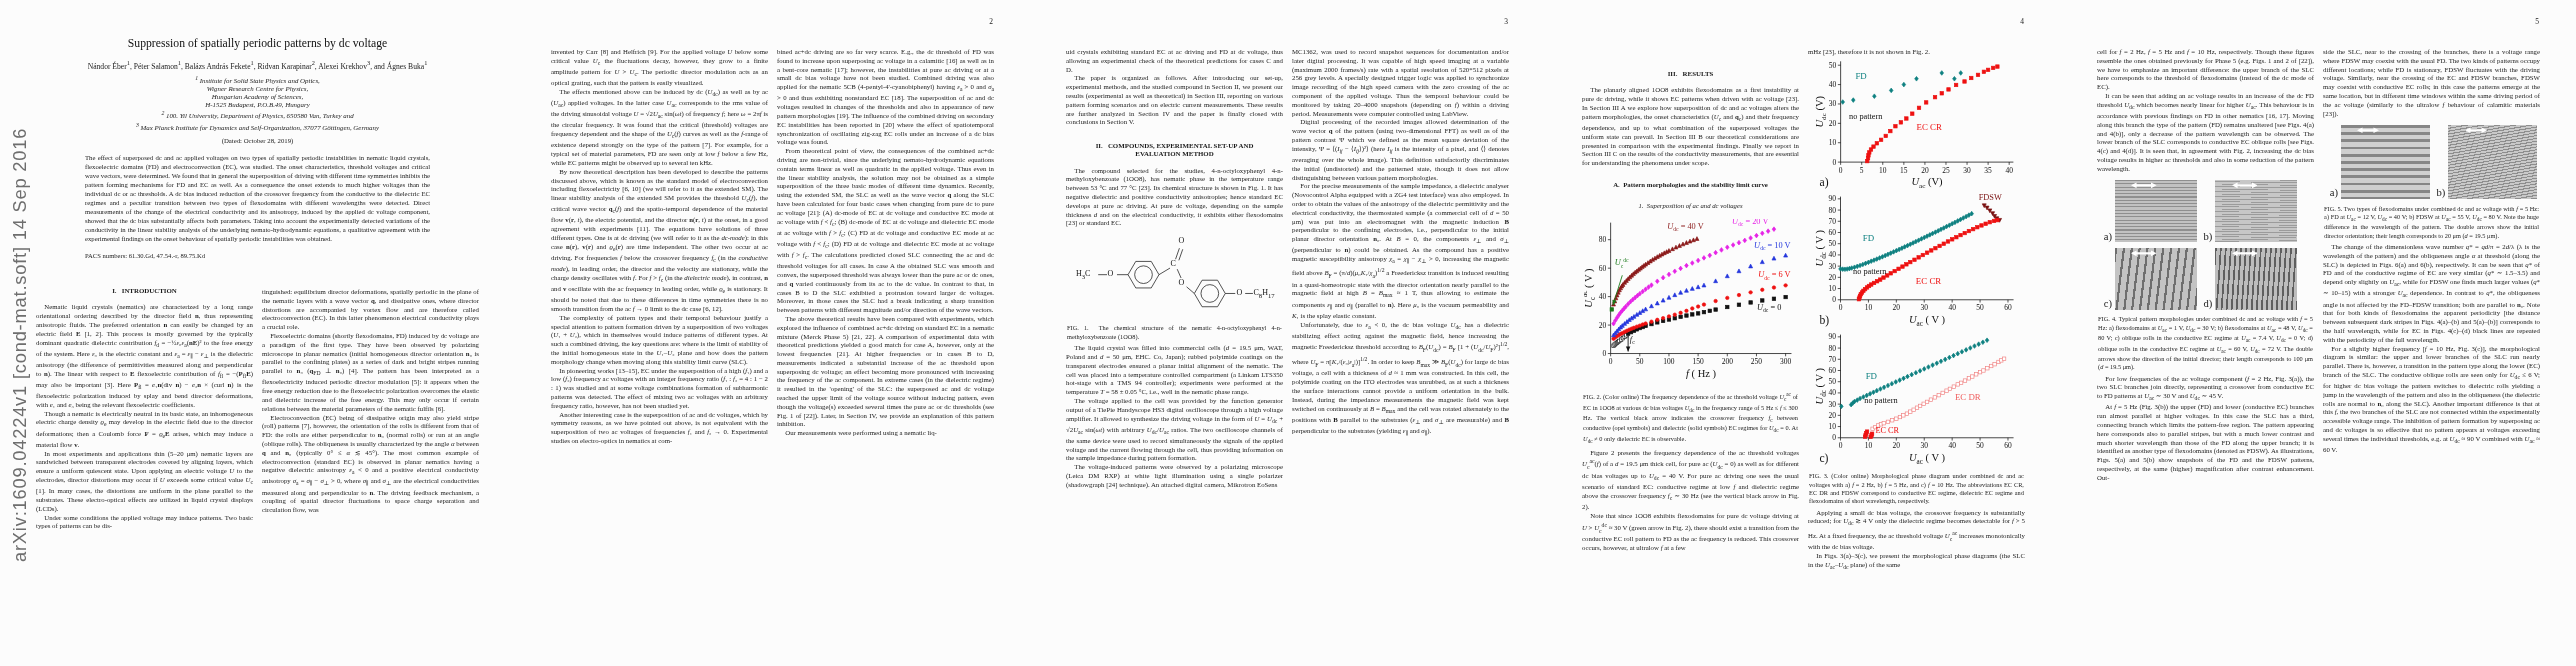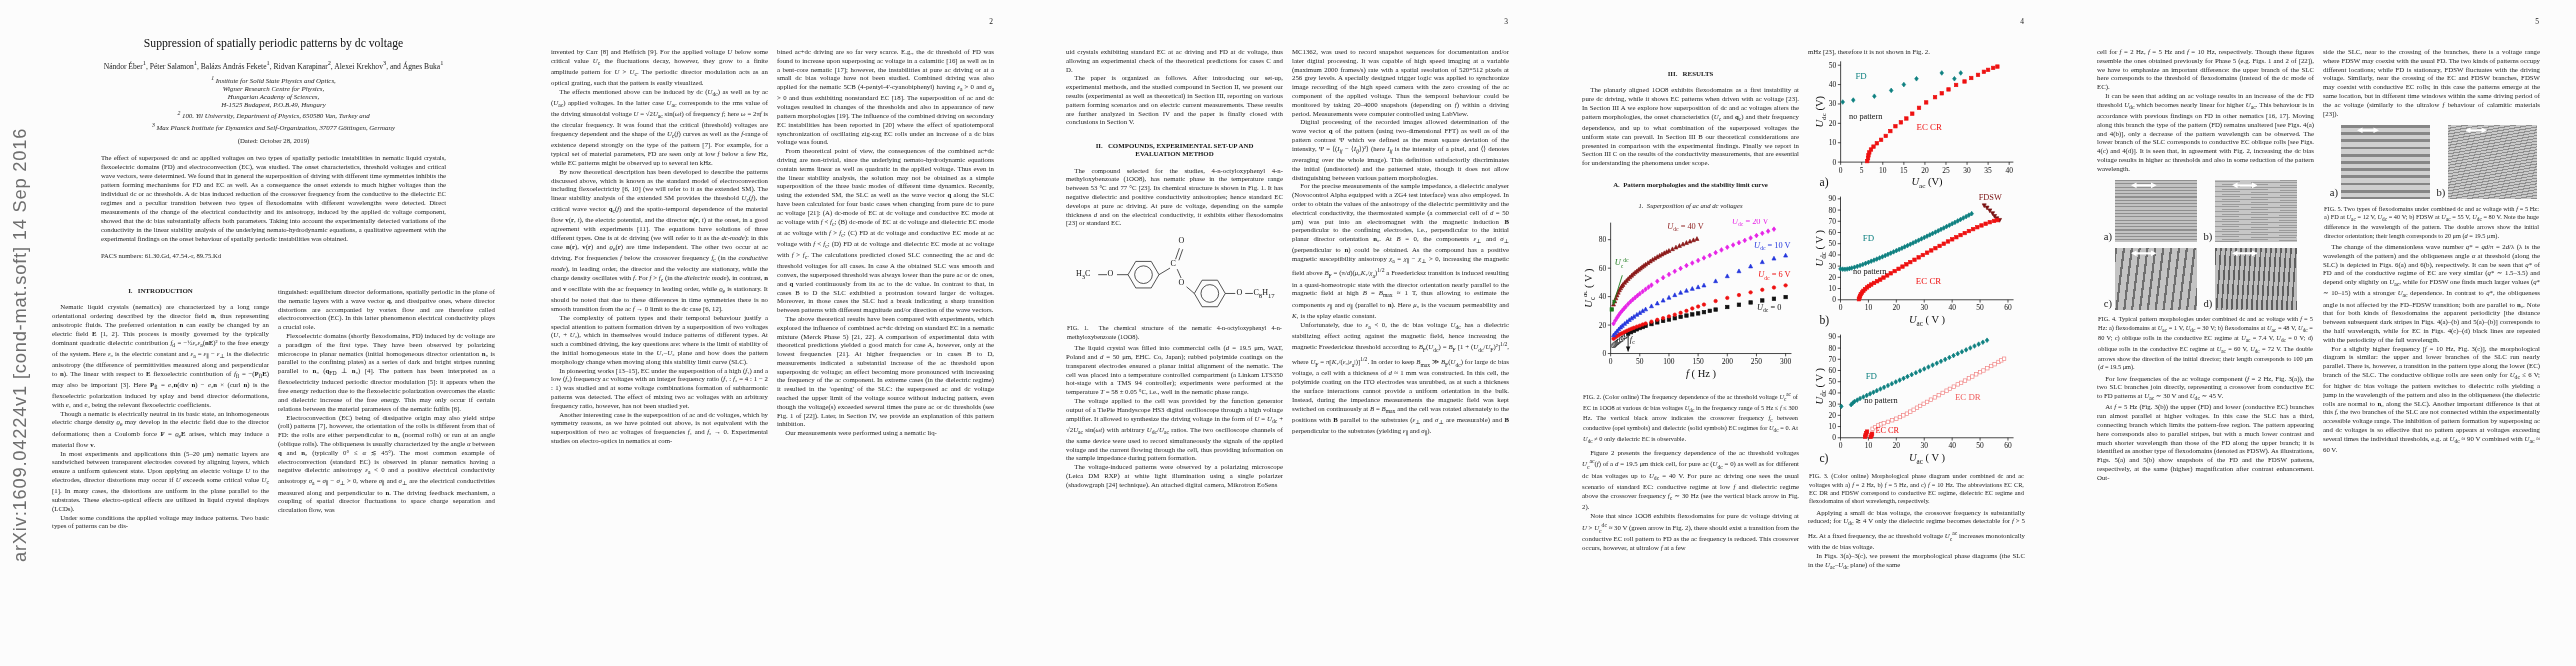--- a/index.html
+++ b/index.html
@@ -40,21 +40,21 @@
   .m5b{background:repeating-linear-gradient(170deg,#8d8d8d 0 1.1px,#c9c9c9 1.1px 2.8px),repeating-linear-gradient(60deg,rgba(100,100,100,.35) 0 1.7px,rgba(220,220,220,.2) 1.7px 4.4px);}
   .dirarrow{position:absolute;top:2.2px;left:16.7px;}
 </style>
 </head>
 <body>
 
 <div class="canvas">
 
   <div class="watermark">arXiv:1609.04224v1  [cond-mat.soft]  14 Sep 2016</div>
 
-  <div class="page" style="left:16px">
+  <div class="page" style="left:0px">
     <div class="p1head">
       <div class="title">Suppression of spatially periodic patterns by dc voltage</div>
       <div class="authors">Nándor Éber<sup>1</sup>, Péter Salamon<sup>1</sup>, Balázs András Fekete<sup>1</sup>, Ridvan Karapinar<sup>2</sup>, Alexei Krekhov<sup>3</sup>, and Ágnes Buka<sup>1</sup></div>
       <div style="margin-top:3.3px">
         <div class="affil"><sup>1</sup> Institute for Solid State Physics and Optics,</div>
         <div class="affil">Wigner Research Centre for Physics,</div>
         <div class="affil">Hungarian Academy of Sciences,</div>
         <div class="affil">H-1525 Budapest, P.O.B.49, Hungary</div>
         <div class="affil"><sup>2</sup> 100. Yil University, Department of Physics, 650580 Van, Turkey and</div>
         <div class="affil"><sup>3</sup> Max Planck Institute for Dynamics and Self-Organization, 37077 Göttingen, Germany</div>

